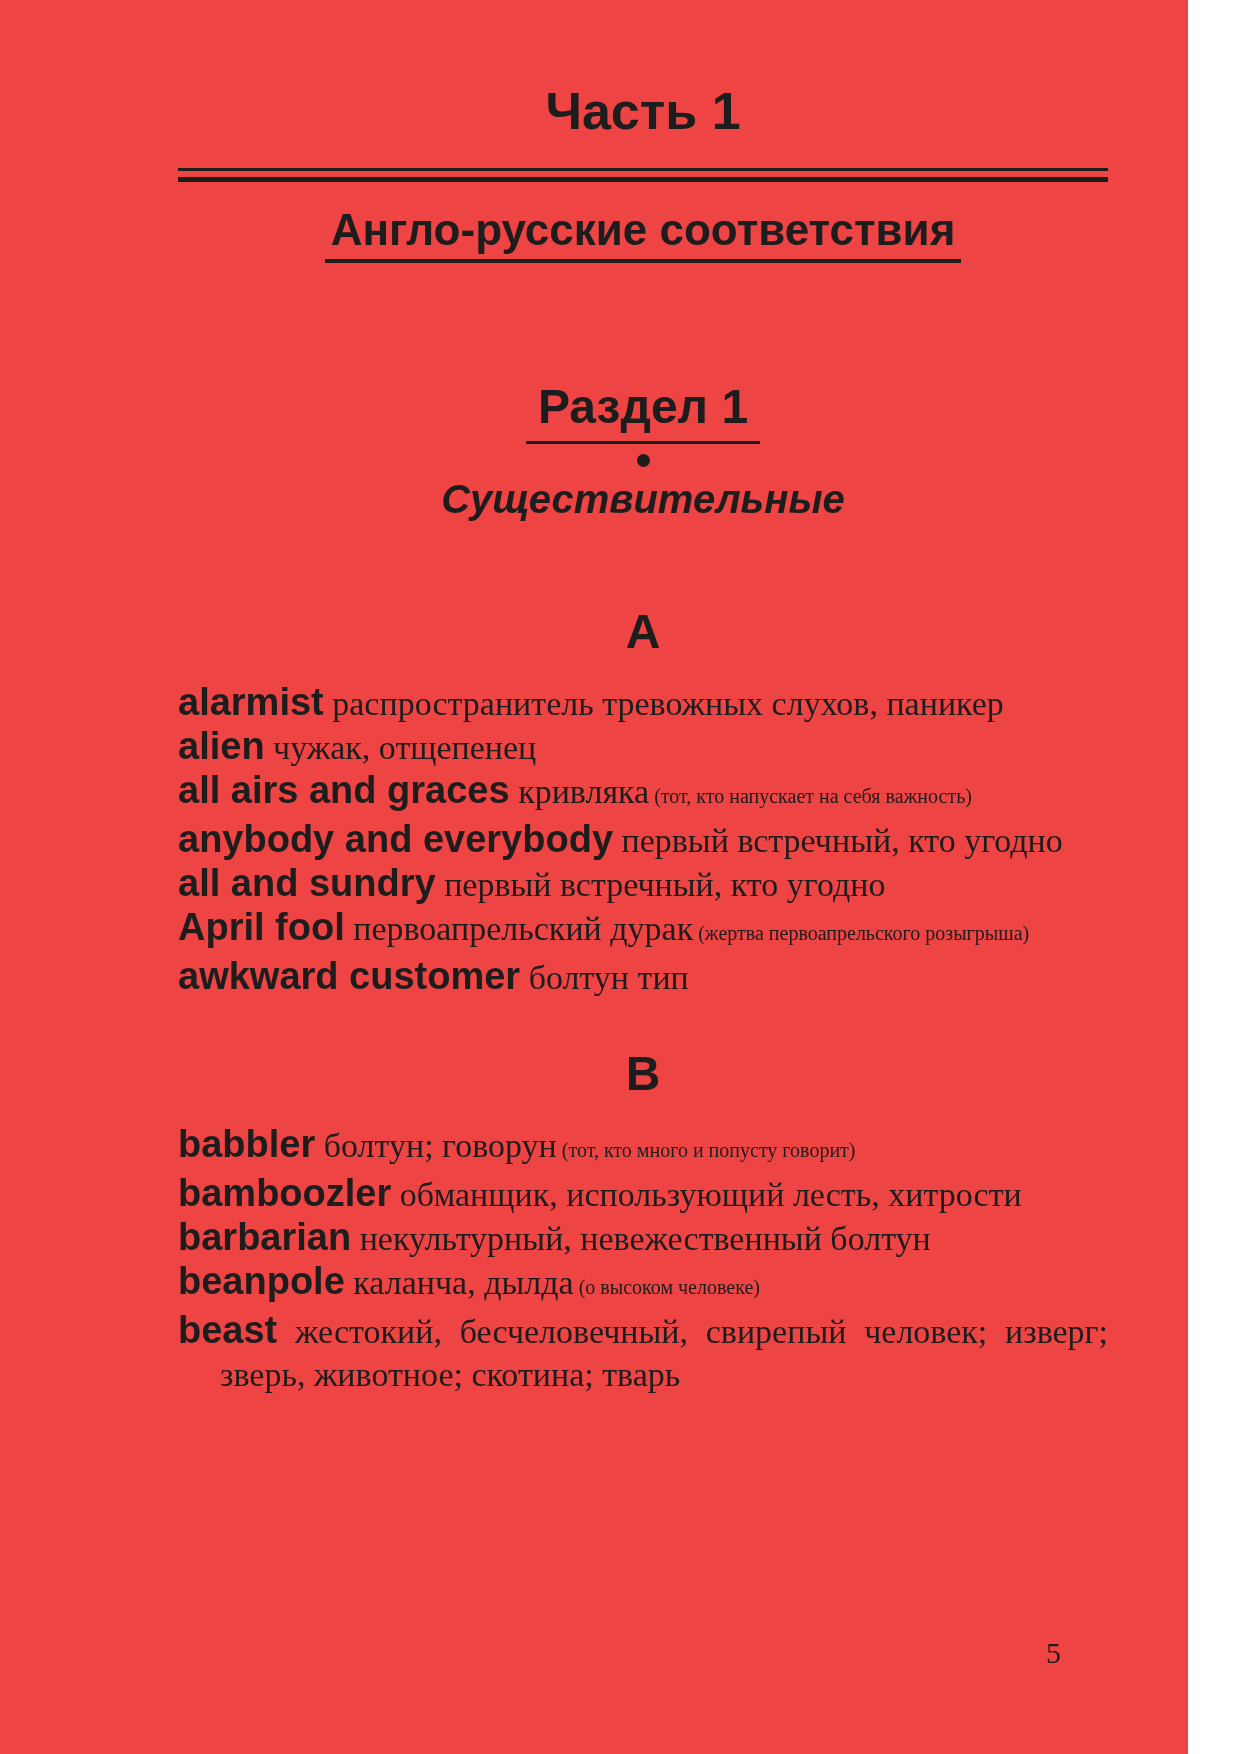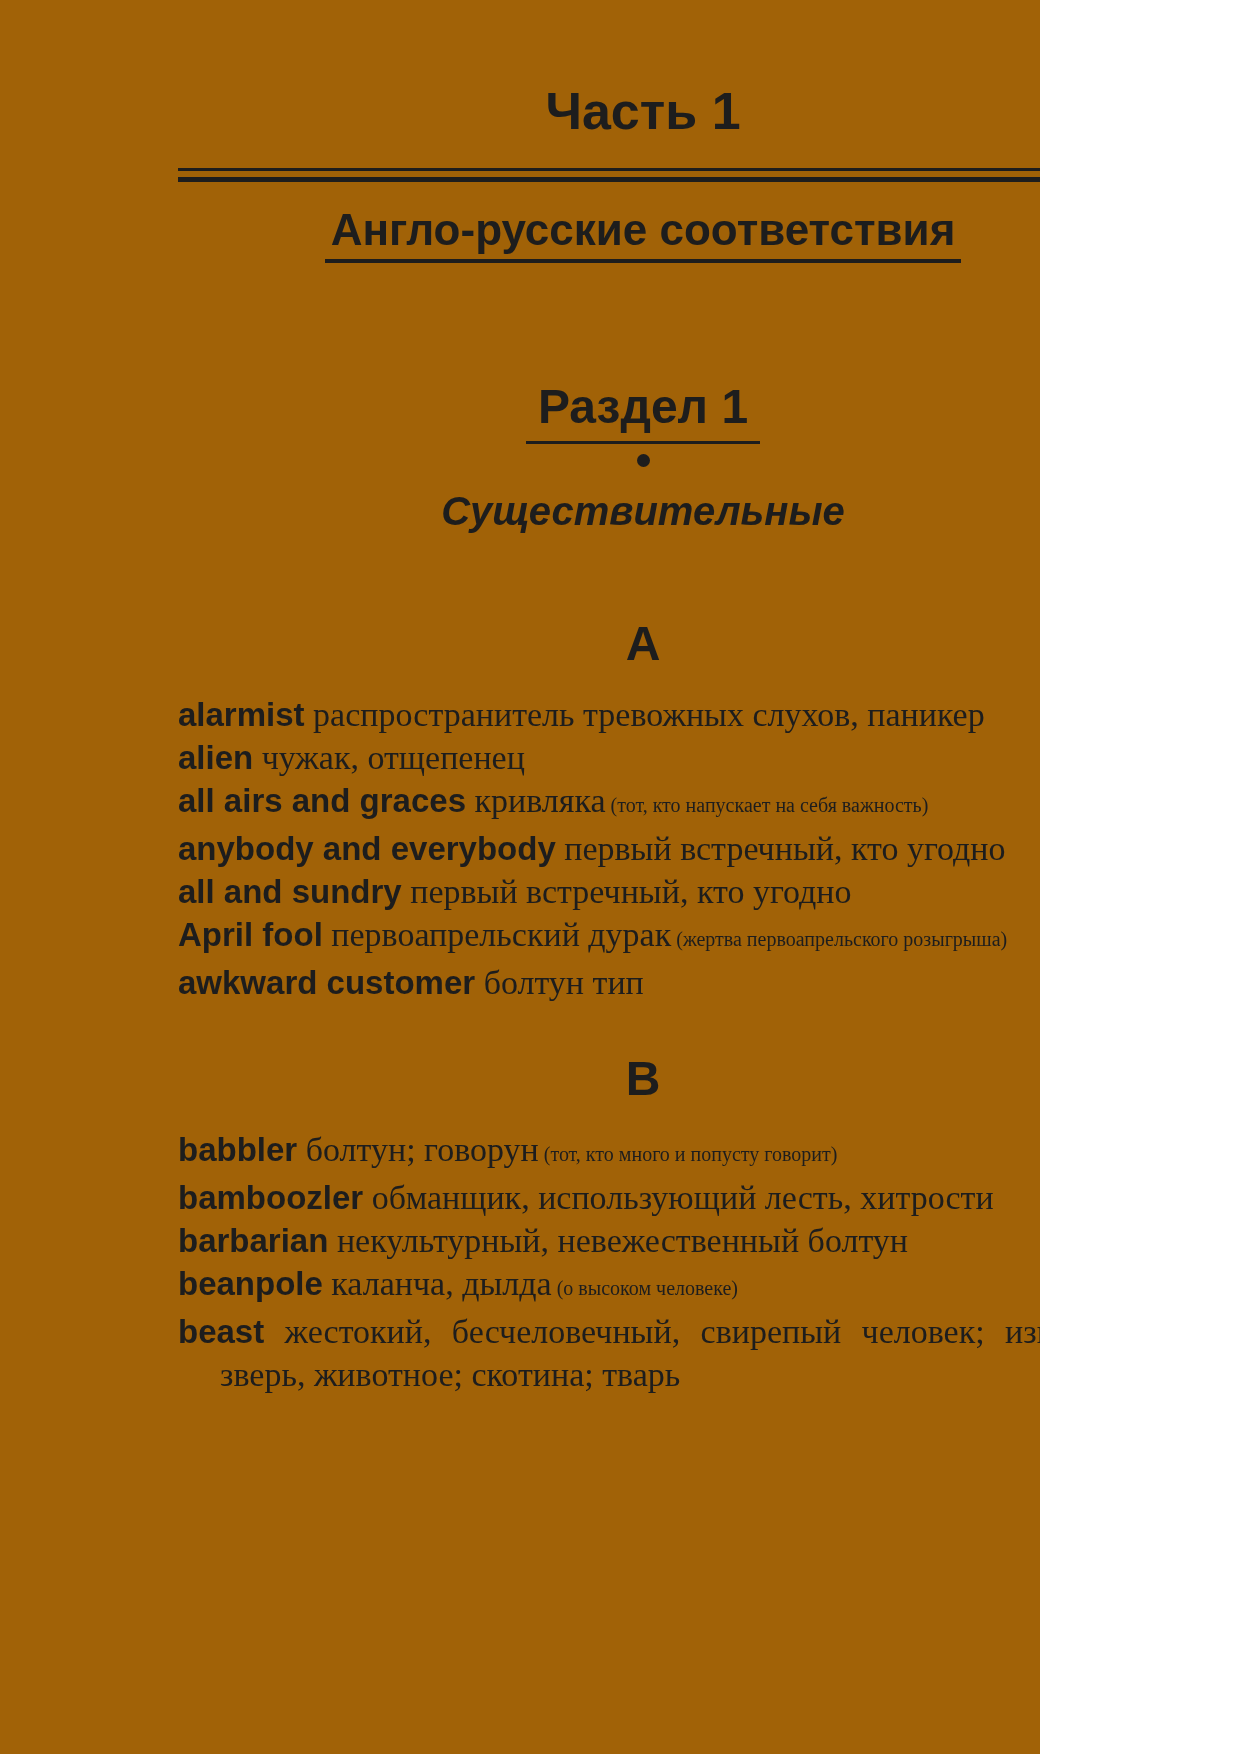--- a/index.html
+++ b/index.html
@@ -9,23 +9,23 @@
   }
   body {
     width: 1240px;
     height: 1754px;
     color: #1d1d1d;
     font-family: "Liberation Serif", serif;
     -webkit-font-smoothing: antialiased;
   }
   .page {
     position: relative;
-    width: 1040px;
+    width: 1188px;
     height: 1754px;
-    background: #a16207;
+    background: #ef4444;
     overflow: hidden;
   }
   .column {
     width: 930px;
     margin-left: 178px;
     padding-top: 82px;
   }
   .part-title {
     margin: 0;
     text-align: center;
@@ -63,21 +63,21 @@
     font: 700 40px/46px "Liberation Sans", sans-serif;
   }
   .dot {
     width: 13px;
     height: 13px;
     border-radius: 50%;
     background: #1d1d1d;
     margin: 10px auto 0;
   }
   .heading-ru {
-    margin-top: 20px;
+    margin-top: 8px;
     text-align: center;
     font: italic 700 40px/48px "Liberation Sans", sans-serif;
   }
   .letter {
     margin: 48px 0 22px;
     text-align: center;
     font: 700 48px/54px "Liberation Sans", sans-serif;
   }
   .letter:first-child {
     margin-top: 82px;
@@ -87,21 +87,21 @@
     padding-left: 42px;
     text-indent: -42px;
     text-align: justify;
     font-family: "Liberation Serif", serif;
     font-size: 34px;
     line-height: 43px;
   }
   .head {
     font-family: "Liberation Sans", sans-serif;
     font-weight: 700;
-    font-size: 33px;
+    font-size: 38px;
   }
   .note {
     font-size: 20px;
   }
   .page-number {
     position: absolute;
     left: 1046px;
     top: 1636px;
     font-family: "Liberation Serif", serif;
     font-size: 30px;

